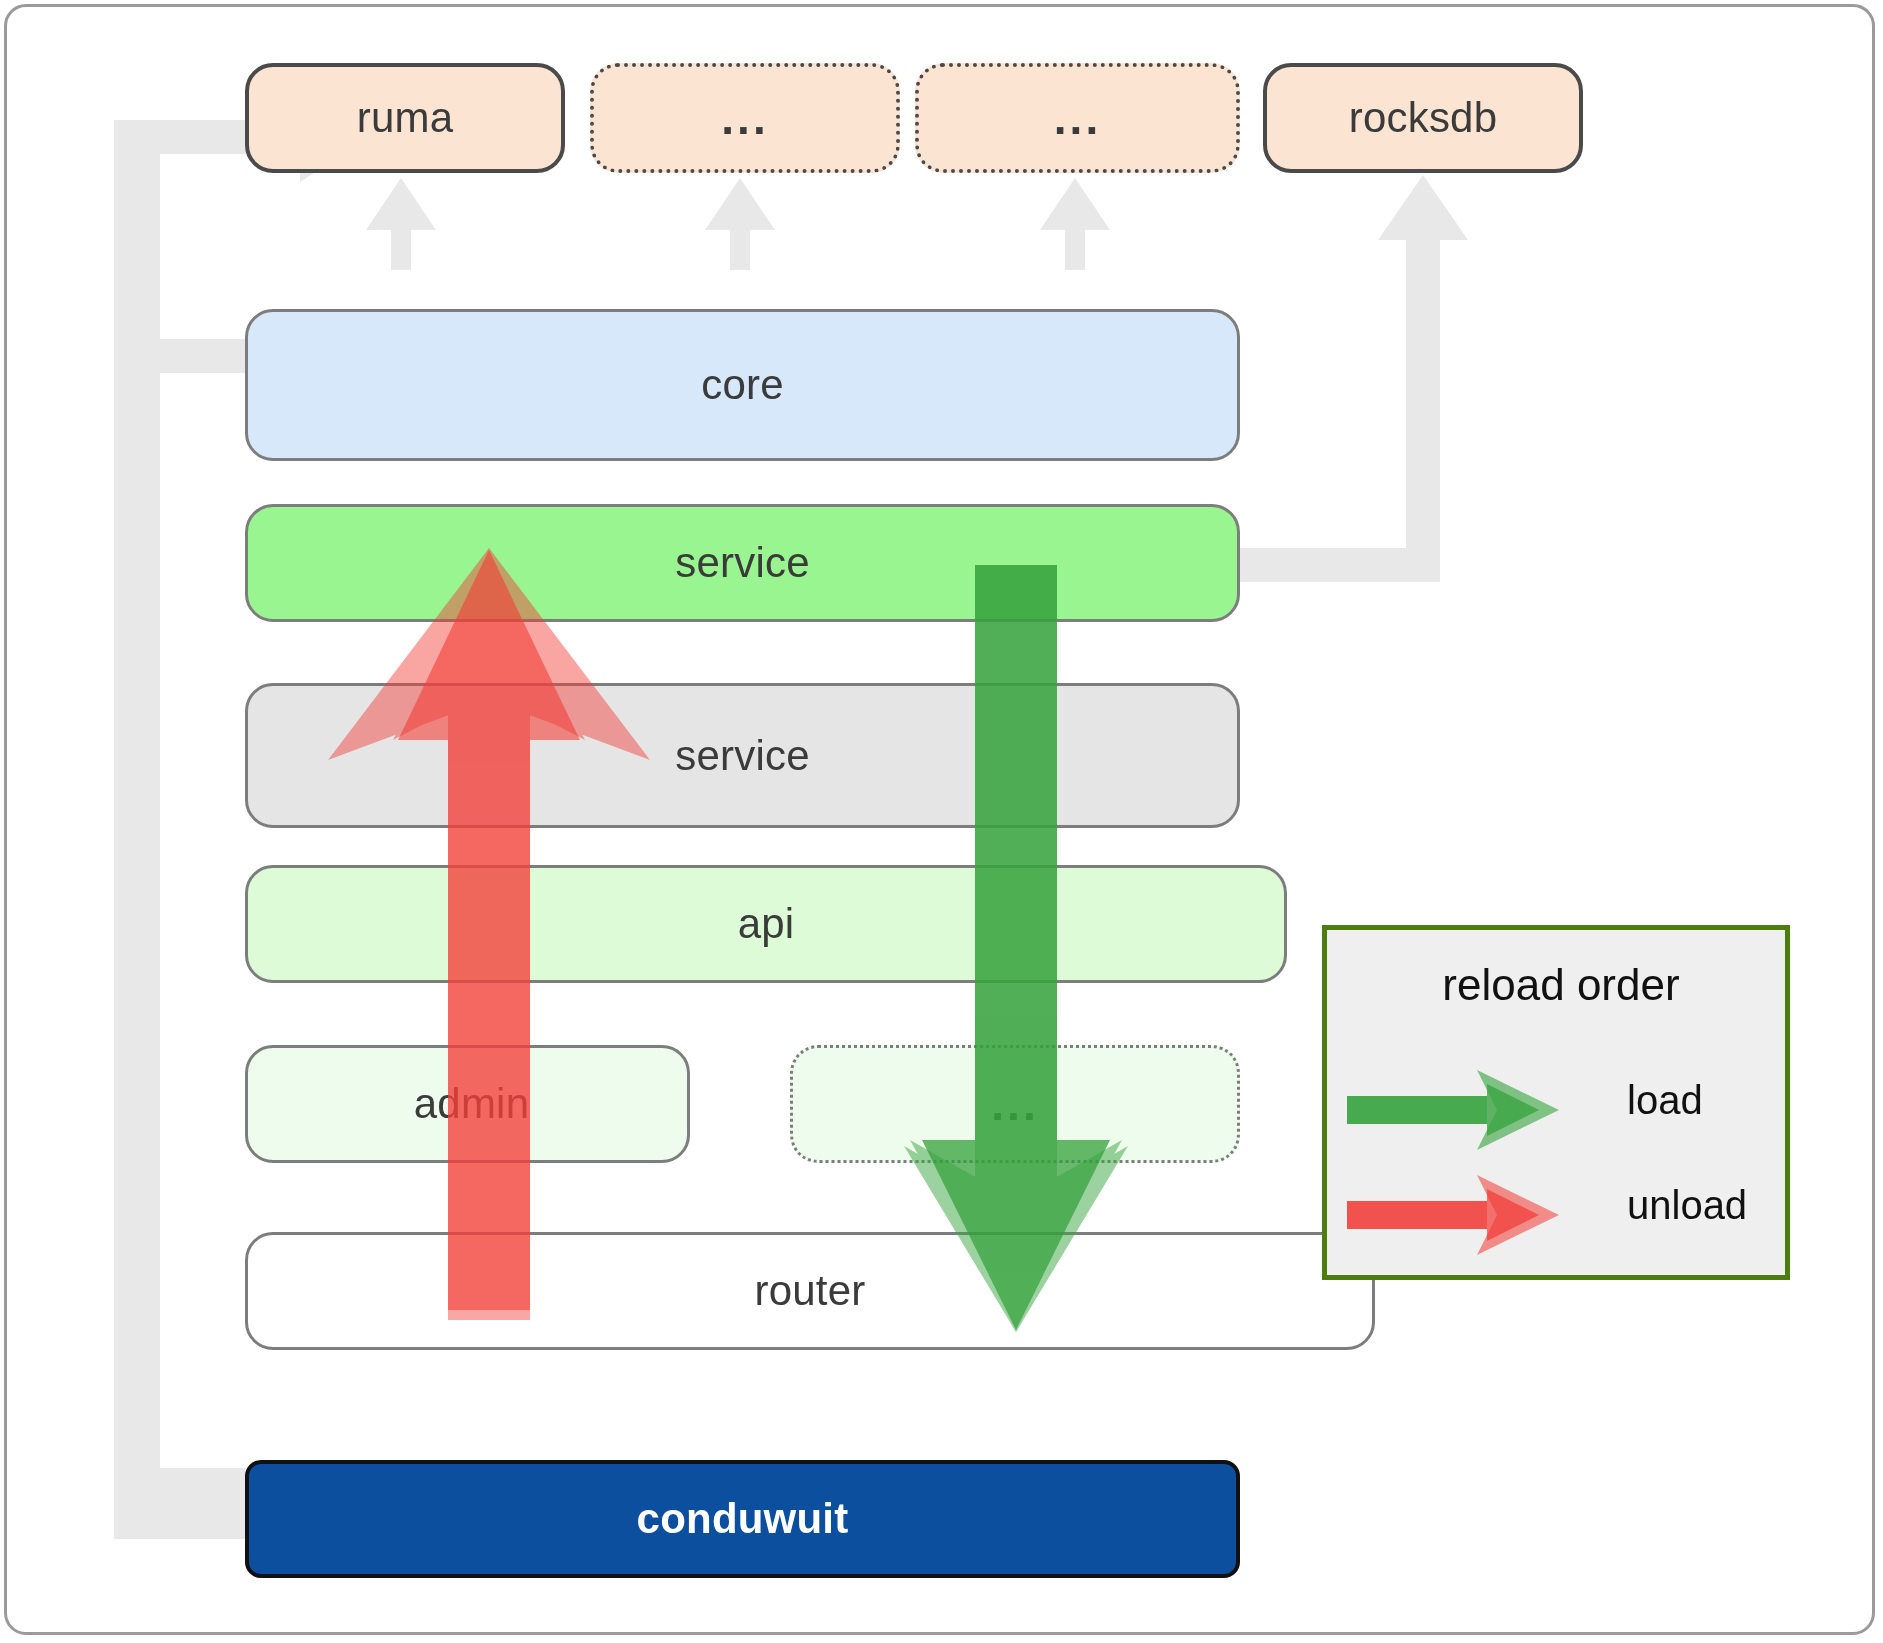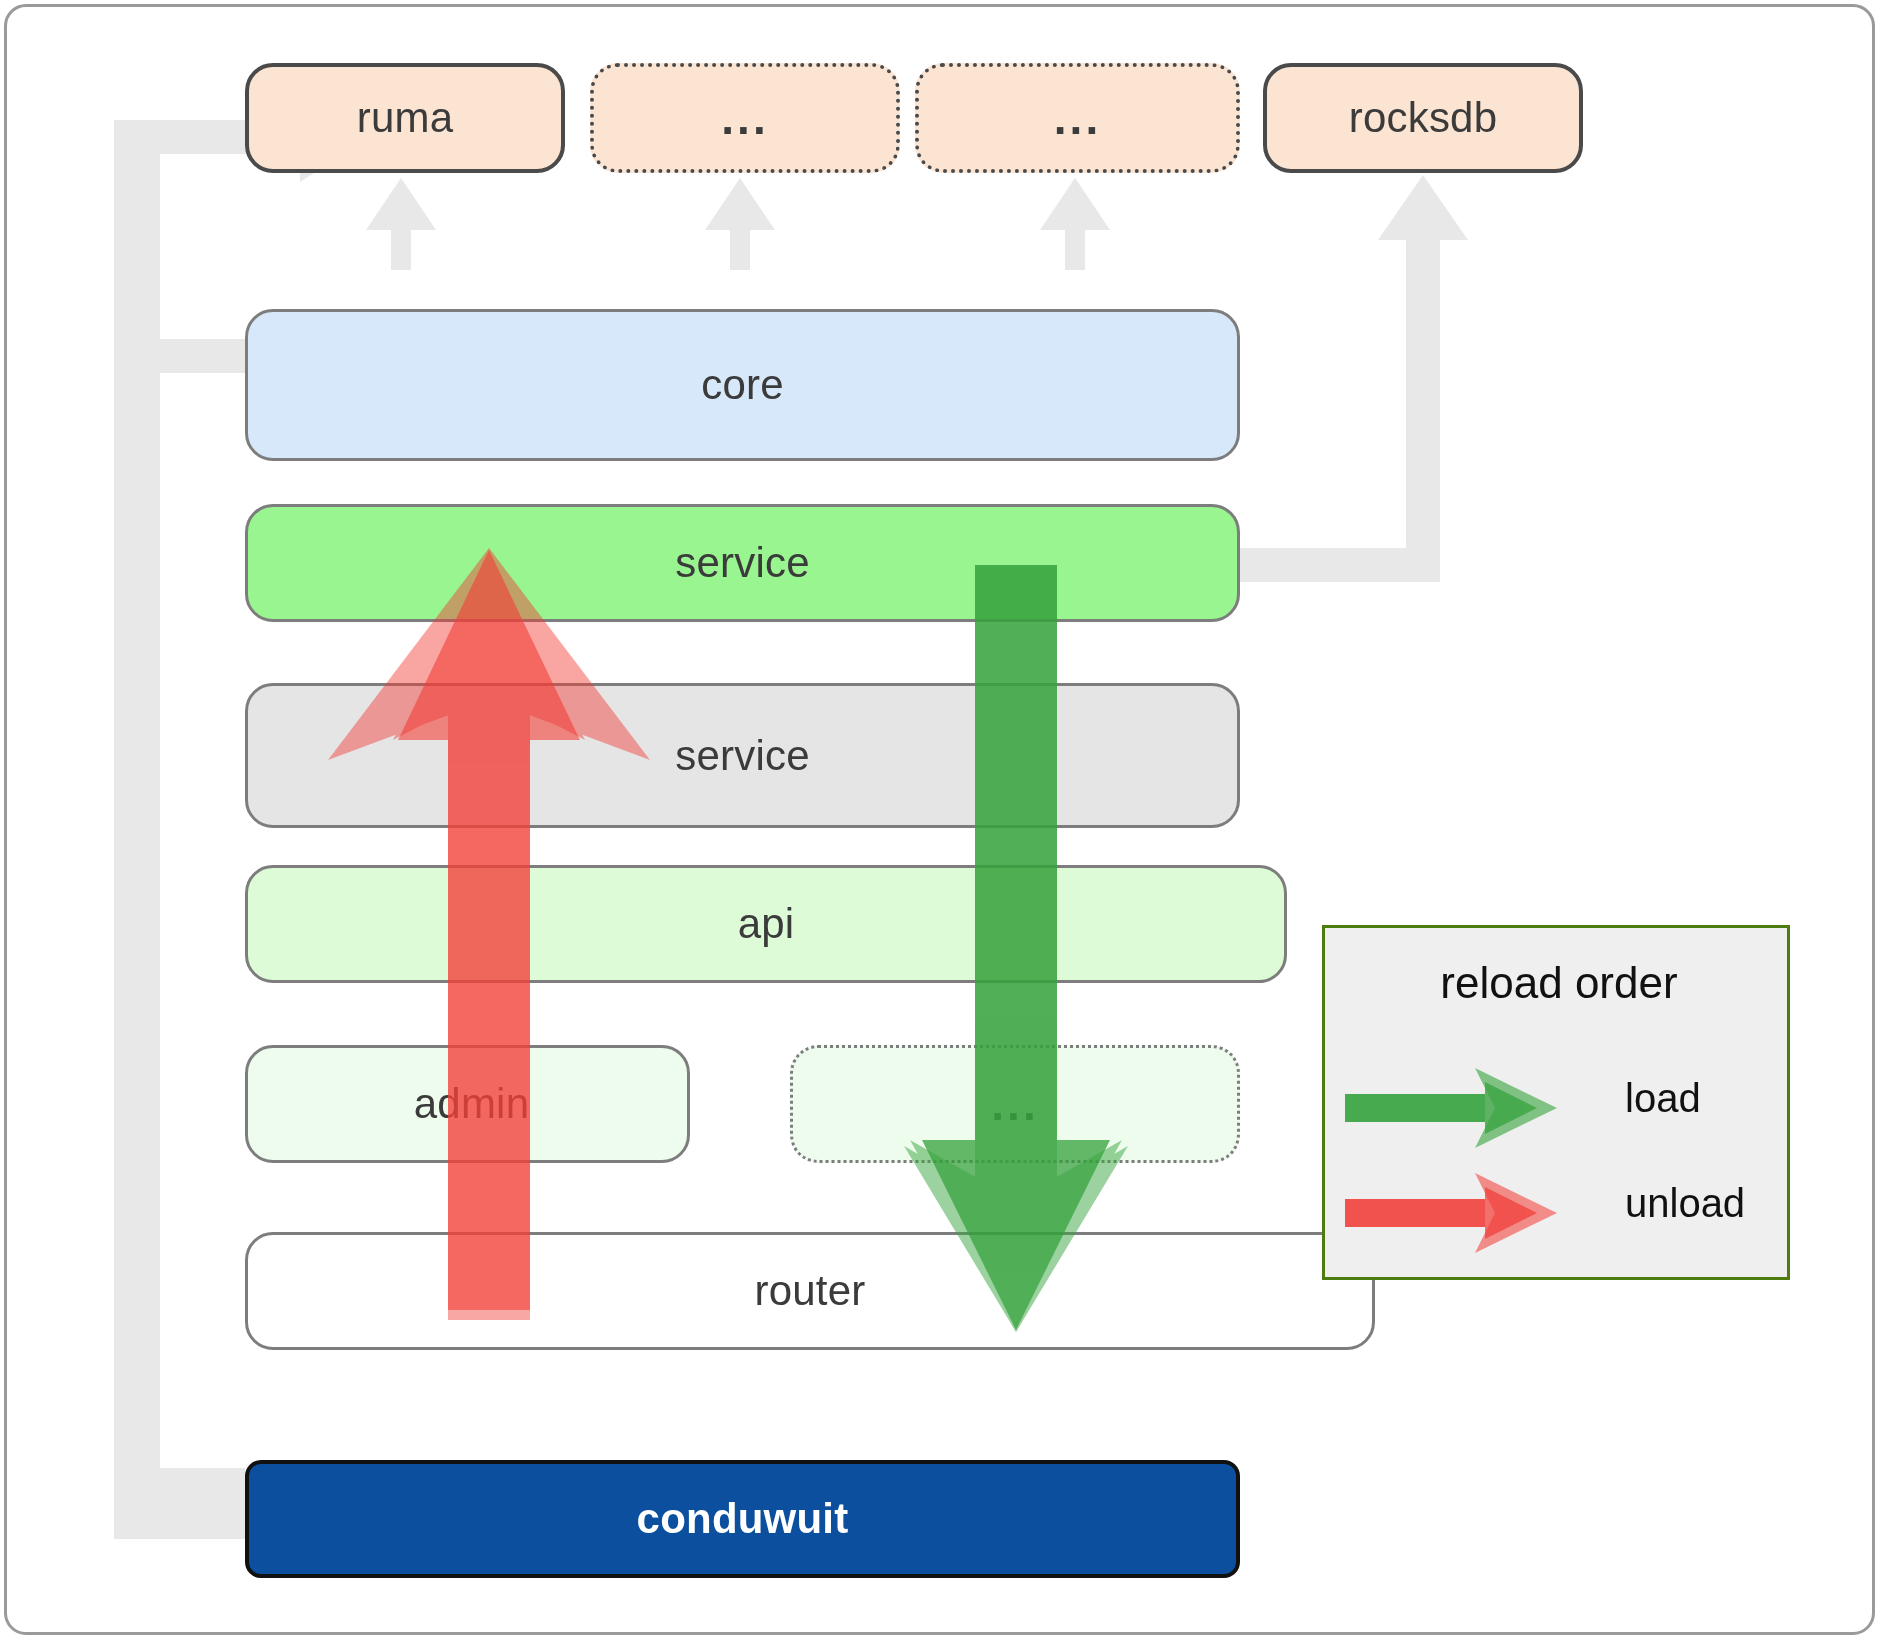--- a/index.html
+++ b/index.html
@@ -102,21 +102,21 @@
     color:#ffffff;
     font-weight:700;
     font-size:42px;
   }
   
   #legend{
     position:absolute;
     left:1322px; top:925px;
     width:468px; height:355px;
     background:#efefef;
-    border:3px solid #4d7c0f;
+    border:5px solid #4d7c0f;
     box-sizing:border-box;
   }
   #legend-title{
     position:absolute;
     left:0; top:30px; width:468px;
     text-align:center;
     font-size:44px;
     color:#111111;
   }
   .legend-row{

